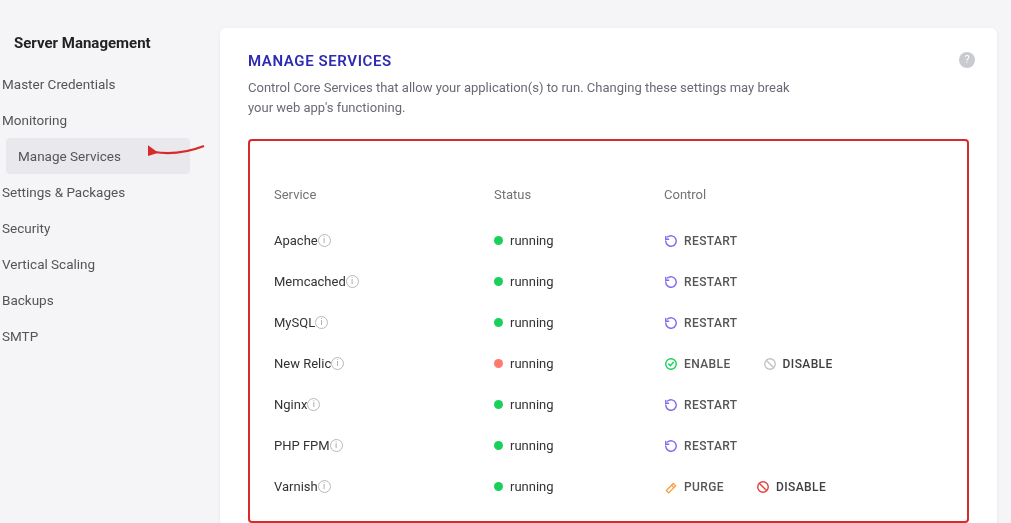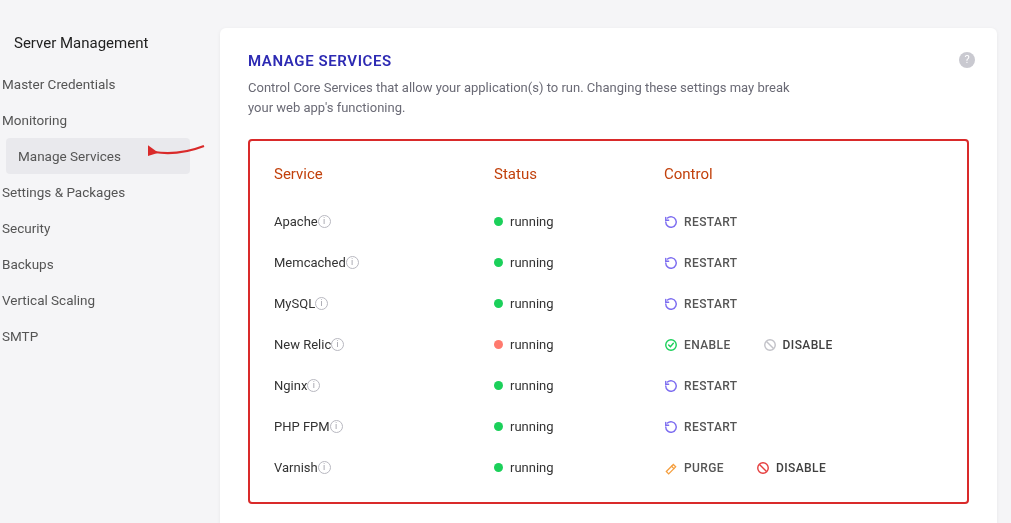--- a/index.html
+++ b/index.html
@@ -1,27 +1,27 @@
 <!DOCTYPE html>
 <html><head>
 <meta charset="utf-8">
 <style>
   * { box-sizing: border-box; margin: 0; padding: 0; }
   body { font-family: -apple-system, BlinkMacSystemFont, "Segoe UI", Roboto, Helvetica, Arial, sans-serif; background: #f5f5f7; color: #333; width: 1011px; height: 523px; overflow: hidden; }
   .layout { display: flex; padding: 0; }
   .sidebar { width: 196px; padding-top: 34px; }
-  .sidebar-heading { font-size: 15px; font-weight: 400; color: #222; padding: 0 14px 14px; }
+  .sidebar-heading { font-size: 15px; font-weight: 700; color: #222; padding: 0 14px 14px; }
   .sidebar-item { font-size: 13.5px; color: #555; padding: 10px 2px; cursor: pointer; }
   .sidebar-item.active { background: #e9e9ed; border-radius: 4px; margin: 0 6px; padding: 10px 12px; }
   .main { flex: 1; background: #fff; margin: 28px 14px 10px 24px; border-radius: 6px; box-shadow: 0 1px 4px rgba(0,0,0,0.06); padding: 24px 28px; position: relative; }
   .page-title { color: #2d2ab3; font-size: 15px; font-weight: 600; letter-spacing: 0.6px; text-transform: uppercase; margin-bottom: 8px; }
   .page-desc { color: #6a6a75; font-size: 13px; line-height: 1.5; max-width: 560px; margin-bottom: 22px; }
   .help-icon { position: absolute; top: 24px; right: 22px; width: 16px; height: 16px; border-radius: 50%; background: #c9c9d0; color: #fff; font-size: 11px; text-align: center; line-height: 16px; }
   .services-box { border: 2px solid #d92a2a; border-radius: 4px; padding: 18px 24px 14px; }
-  .header-row { display: flex; color: #c2410c; font-size: 15px; padding: 6px 0 18px; }
+  .header-row { display: flex; color: #737373; font-size: 13px; padding: 6px 0 18px; margin-top: 22px; }
   .col-service { flex: 0 0 220px; }
   .col-status  { flex: 0 0 170px; }
   .col-control { flex: 1; display: flex; gap: 32px; align-items: center; }
   .svc-row { display: flex; align-items: center; font-size: 13px; color: #333; padding: 13px 0; }
   .svc-name { display: flex; align-items: center; }
   .info-icon { width: 13px; height: 13px; border: 1px solid #b8b8c0; border-radius: 50%; color: #a0a0aa; font-size: 9px; line-height: 11px; text-align: center; display: inline-block; }
   .status-dot { width: 9px; height: 9px; border-radius: 50%; display: inline-block; margin-right: 7px; }
   .status-dot.running { background: #1bd05a; }
   .status-dot.stopped { background: #ff7a6e; }
   .ctl { display: flex; align-items: center; gap: 6px; font-size: 12px; letter-spacing: 0.4px; font-weight: 500; cursor: pointer; color: #555; }
@@ -36,22 +36,22 @@
 
 <div class="layout">
   <aside class="sidebar">
     <div class="sidebar-heading">Server Management</div>
     <div id="sidebar-items">
         <div class="sidebar-item">Master Credentials</div>
         <div class="sidebar-item">Monitoring</div>
         <div class="sidebar-item active">Manage Services</div>
         <div class="sidebar-item">Settings &amp; Packages</div>
         <div class="sidebar-item">Security</div>
+        <div class="sidebar-item">Vertical Scaling</div>
         <div class="sidebar-item">Backups</div>
-        <div class="sidebar-item">Vertical Scaling</div>
         <div class="sidebar-item">SMTP</div>
       </div>
   </aside>
 
   <main class="main">
     <div class="help-icon">?</div>
     <h2 class="page-title">MANAGE SERVICES</h2>
     <p class="page-desc">Control Core Services that allow your application(s) to run. Changing these settings may break your web app's functioning.</p>
 
     <div class="services-box">

